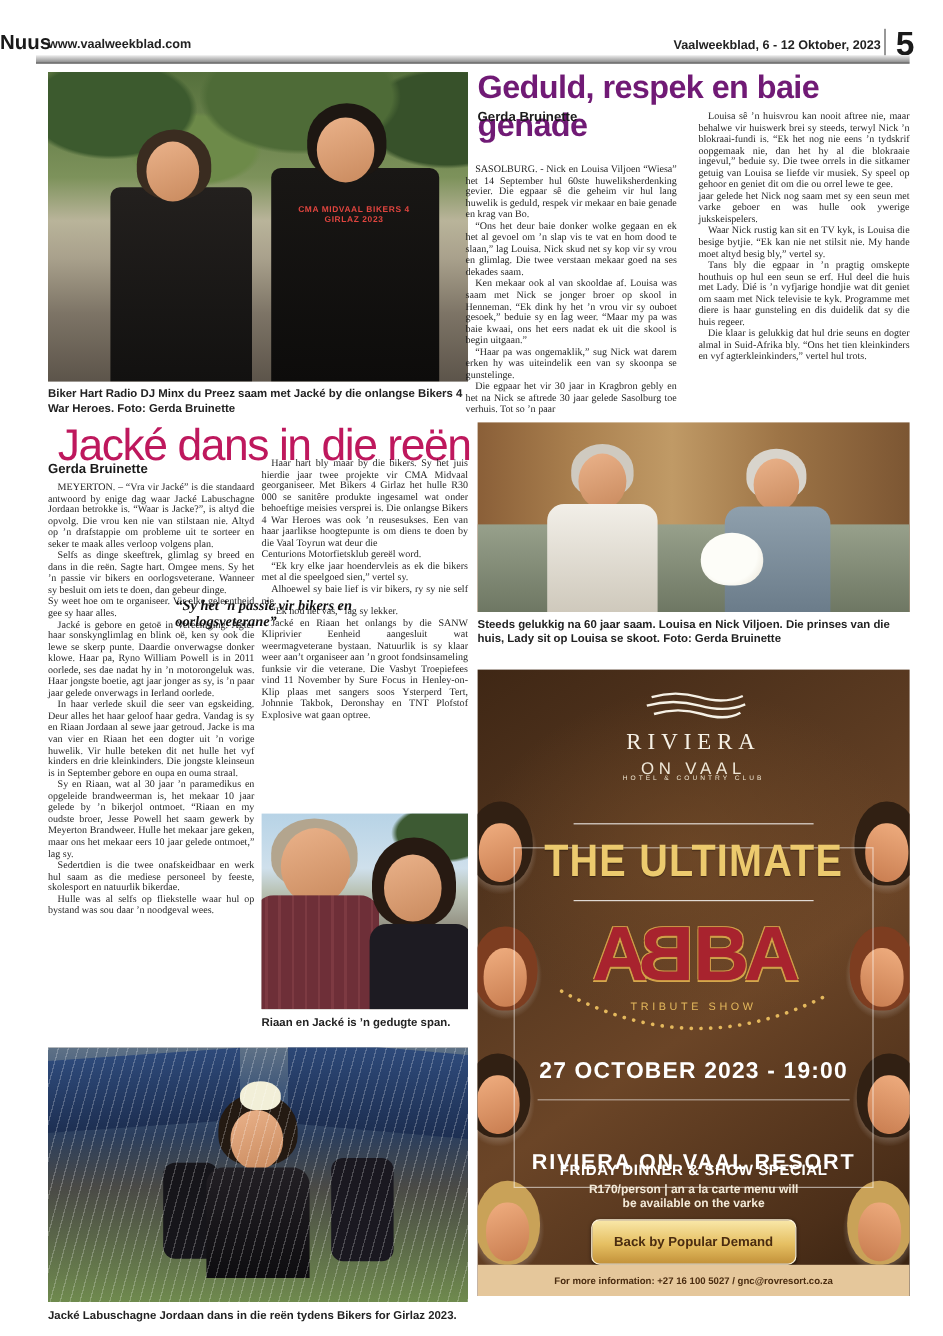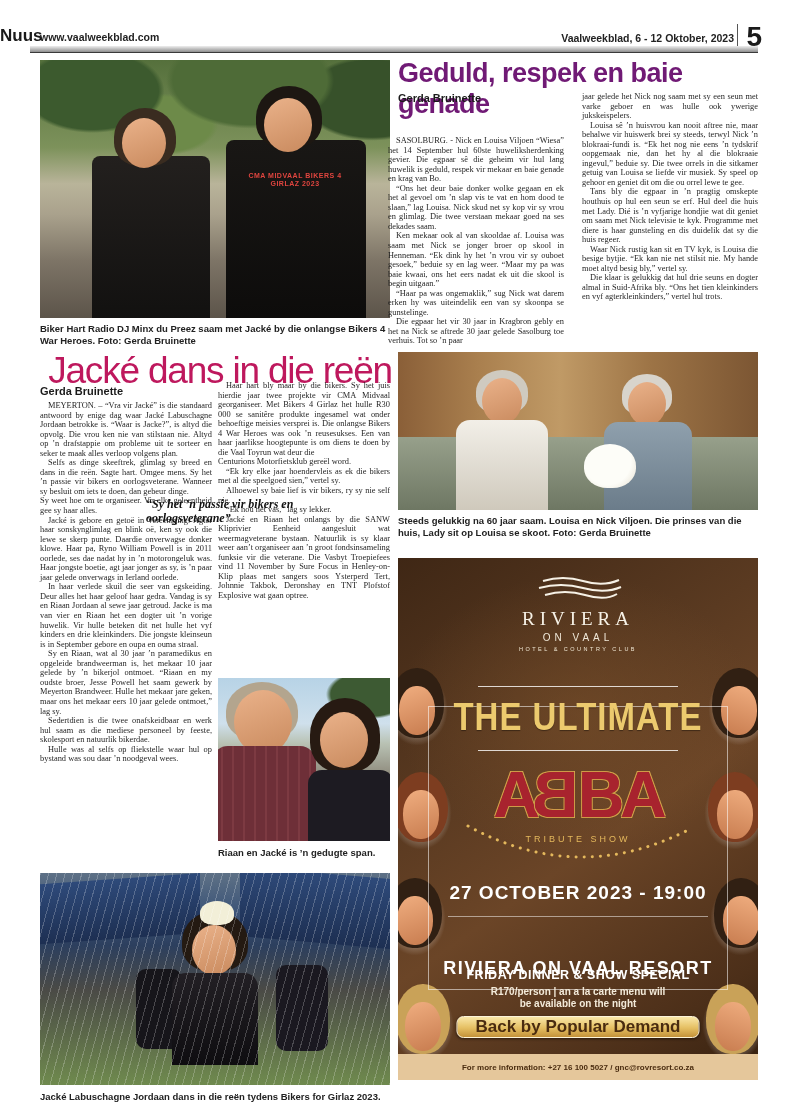--- a/index.html
+++ b/index.html
@@ -71,42 +71,42 @@
   .advert{left:398px;top:558px;width:360px;height:522px;overflow:hidden;
     background:
       radial-gradient(ellipse 260px 200px at 50% 30%, rgba(122,80,42,.55), transparent 70%),
       linear-gradient(145deg,#3f2715 0%,#5a3a21 35%,#6b4527 55%,#4c2f19 85%,#35200f 100%);}
   .ad-frame{position:absolute;left:30px;right:30px;top:148px;bottom:90px;
             border:1px solid rgba(255,255,255,.55);}
   .ad-center{position:absolute;left:0;width:100%;text-align:center;color:#fff;}
   .ad-logo-waves{top:16px;}
   .ad-brand{top:50px;font-family:"Liberation Serif",serif;font-size:19px;
             letter-spacing:5px;color:#f6f1e6;}
-  .ad-brand-sub{top:74px;font-size:10px;letter-spacing:4px;color:#f0e8d8;}
+  .ad-brand-sub{top:74px;font-size:14px;letter-spacing:4px;color:#f0e8d8;}
   .ad-brand-club{top:88px;font-size:5.5px;letter-spacing:2.5px;color:#efe6d2;}
   .ad-hr{position:absolute;left:80px;width:200px;height:1px;background:rgba(255,255,255,.8);}
   .ad-ultimate{top:140px;font-size:33px;font-weight:bold;letter-spacing:1px;
                color:#ecca6e;text-shadow:0 1px 1px rgba(0,0,0,.4);
                transform:scaleY(1.15);}
   .abba{top:205px;font-size:64px;font-weight:bold;letter-spacing:-4px;line-height:64px;}
   .abba span{display:inline-block;color:#a8232e;
       text-shadow:0 0 1px #7d1a22, 1px 1px 0 #d8a94c, -1px -1px 0 #d8a94c,
                   1px -1px 0 #d8a94c, -1px 1px 0 #d8a94c;}
   .abba .mir{transform:scaleX(-1);}
   .ad-tribute{top:276px;font-size:9px;font-weight:normal;letter-spacing:3px;color:#e4b85c;}
   .ad-swoosh{top:262px;}
   .ad-date{top:324px;font-size:19px;font-weight:bold;letter-spacing:1px;}
   .ad-resort{top:372px;font-size:18px;font-weight:bold;letter-spacing:1.5px;margin-top:28px;}
   .ad-special{top:410px;font-size:12.5px;font-weight:bold;letter-spacing:.5px;}
   .ad-special-l1{top:428px;font-size:10px;font-weight:bold;color:#f3ead9;}
   .ad-special-l2{top:440px;font-size:10px;font-weight:bold;color:#f3ead9;}
   .ad-button{position:absolute;left:50%;top:458px;transform:translateX(-50%);
-      padding:0 18px;border-radius:7px;border:1px solid #fdf4d9;
+      padding:12px 18px;border-radius:7px;border:1px solid #fdf4d9;
       background:linear-gradient(180deg,#f9e7a8 0%,#e5bf62 55%,#c3923a 100%);
-      color:#4a2c10;font-size:17px;font-weight:bold;white-space:nowrap;
+      color:#4a2c10;font-size:11px;font-weight:bold;white-space:nowrap;
       box-shadow:0 1px 3px rgba(0,0,0,.5);}
   .ad-footer{position:absolute;left:0;bottom:0;width:100%;height:26px;
       background:#e5c79b;color:#4a2c10;font-size:8px;font-weight:bold;
       display:flex;align-items:center;justify-content:center;}
   .face{position:absolute;width:74px;height:98px;}
   .face::before{content:"";position:absolute;inset:-4px;
       background:radial-gradient(ellipse 52% 48% at 50% 48%, rgba(255,255,255,.92), rgba(255,255,255,0) 72%);}
   .face .hair{position:absolute;left:14%;top:6%;width:72%;height:72%;
       border-radius:50% 50% 46% 46%;background:#312013;}
   .face .skin{position:absolute;left:26%;top:24%;width:48%;height:50%;
@@ -189,24 +189,24 @@
 
 <div class="abs bodycol" style="left:388px;top:112px;width:176px;margin-top:24px;">
   <p>SASOLBURG. - Nick en Louisa Viljoen “Wiesa” het 14 September hul 60ste huweliksherdenking gevier. Die egpaar sê die geheim vir hul lang huwelik is geduld, respek vir mekaar en baie genade en krag van Bo.</p>
   <p>“Ons het deur baie donker wolke gegaan en ek het al gevoel om ’n slap vis te vat en hom dood te slaan,” lag Louisa. Nick skud net sy kop vir sy vrou en glimlag. Die twee verstaan mekaar goed na ses dekades saam.</p>
   <p>Ken mekaar ook al van skooldae af. Louisa was saam met Nick se jonger broer op skool in Henneman. “Ek dink hy het ’n vrou vir sy ouboet gesoek,” beduie sy en lag weer. “Maar my pa was baie kwaai, ons het eers nadat ek uit die skool is begin uitgaan.”</p>
   <p>“Haar pa was ongemaklik,” sug Nick wat darem erken hy was uiteindelik een van sy skoonpa se gunstelinge.</p>
   <p>Die egpaar het vir 30 jaar in Kragbron gebly en het na Nick se aftrede 30 jaar gelede Sasolburg toe verhuis. Tot so ’n paar</p>
 </div>
 
 <div class="abs bodycol" style="left:582px;top:92px;width:176px;">
+  <p>Louisa sê ’n huisvrou kan nooit aftree nie, maar behalwe vir huiswerk brei sy steeds, terwyl Nick ’n blokraai-fundi is. “Ek het nog nie eens ’n tydskrif oopgemaak nie, dan het hy al die blokraaie ingevul,” beduie sy. Die twee orrels in die sitkamer getuig van Louisa se liefde vir musiek. Sy speel op gehoor en geniet dit om die ou orrel lewe te gee.</p>
   <p style="text-indent:0;">jaar gelede het Nick nog saam met sy een seun met varke geboer en was hulle ook ywerige jukskeispelers.</p>
-  <p>Louisa sê ’n huisvrou kan nooit aftree nie, maar behalwe vir huiswerk brei sy steeds, terwyl Nick ’n blokraai-fundi is. “Ek het nog nie eens ’n tydskrif oopgemaak nie, dan het hy al die blokraaie ingevul,” beduie sy. Die twee orrels in die sitkamer getuig van Louisa se liefde vir musiek. Sy speel op gehoor en geniet dit om die ou orrel lewe te gee.</p>
+  <p>Waar Nick rustig kan sit en TV kyk, is Louisa die besige bytjie. “Ek kan nie net stilsit nie. My hande moet altyd besig bly,” vertel sy.</p>
   <p>Tans bly die egpaar in ’n pragtig omskepte houthuis op hul een seun se erf. Hul deel die huis met Lady. Dié is ’n vyfjarige hondjie wat dit geniet om saam met Nick televisie te kyk. Programme met diere is haar gunsteling en dis duidelik dat sy die huis regeer.</p>
-  <p>Waar Nick rustig kan sit en TV kyk, is Louisa die besige bytjie. “Ek kan nie net stilsit nie. My hande moet altyd besig bly,” vertel sy.</p>
   <p>Die klaar is gelukkig dat hul drie seuns en dogter almal in Suid-Afrika bly. “Ons het tien kleinkinders en vyf agterkleinkinders,” vertel hul trots.</p>
 </div>
 
 <div class="abs photo photo-viljoen">
   <div class="couch"></div>
   <div class="hairblob" style="left:78px;top:18px;width:52px;height:44px;background:#cfcac0;"></div>
   <div class="head" style="left:84px;top:26px;width:40px;height:46px;"></div>
   <div class="fig" style="left:58px;top:68px;width:92px;height:90px;border-radius:14px 14px 0 0;background:linear-gradient(180deg,#f2efe8,#cfc9bc);"></div>
   <div class="hairblob" style="left:224px;top:22px;width:50px;height:42px;background:#d8d4cc;"></div>
   <div class="head" style="left:230px;top:30px;width:38px;height:44px;"></div>
@@ -275,16 +275,16 @@
       <path d="M20 6 Q130 66 240 10" fill="none" stroke="#e4b85c" stroke-width="3" stroke-dasharray="0.1 8" stroke-linecap="round"></path>
     </svg>
   </div>
   <div class="ad-center ad-tribute">TRIBUTE SHOW</div>
 
   <div class="ad-center ad-date">27 OCTOBER 2023 - 19:00</div>
   <div class="ad-hr" style="top:358px;left:50px;width:260px;background:rgba(255,255,255,.5);"></div>
   <div class="ad-center ad-resort">RIVIERA ON VAAL RESORT</div>
   <div class="ad-center ad-special">FRIDAY DINNER &amp; SHOW SPECIAL</div>
   <div class="ad-center ad-special-l1">R170/person | an a la carte menu will</div>
-  <div class="ad-center ad-special-l2">be available on the night</div>
+  <div class="ad-center ad-special-l2">be available on the varke</div>
   <div class="ad-button">Back by Popular Demand</div>
   <div class="ad-footer">For more information: +27 16 100 5027 / gnc@rovresort.co.za</div>
 </div>
 
 </body></html>

